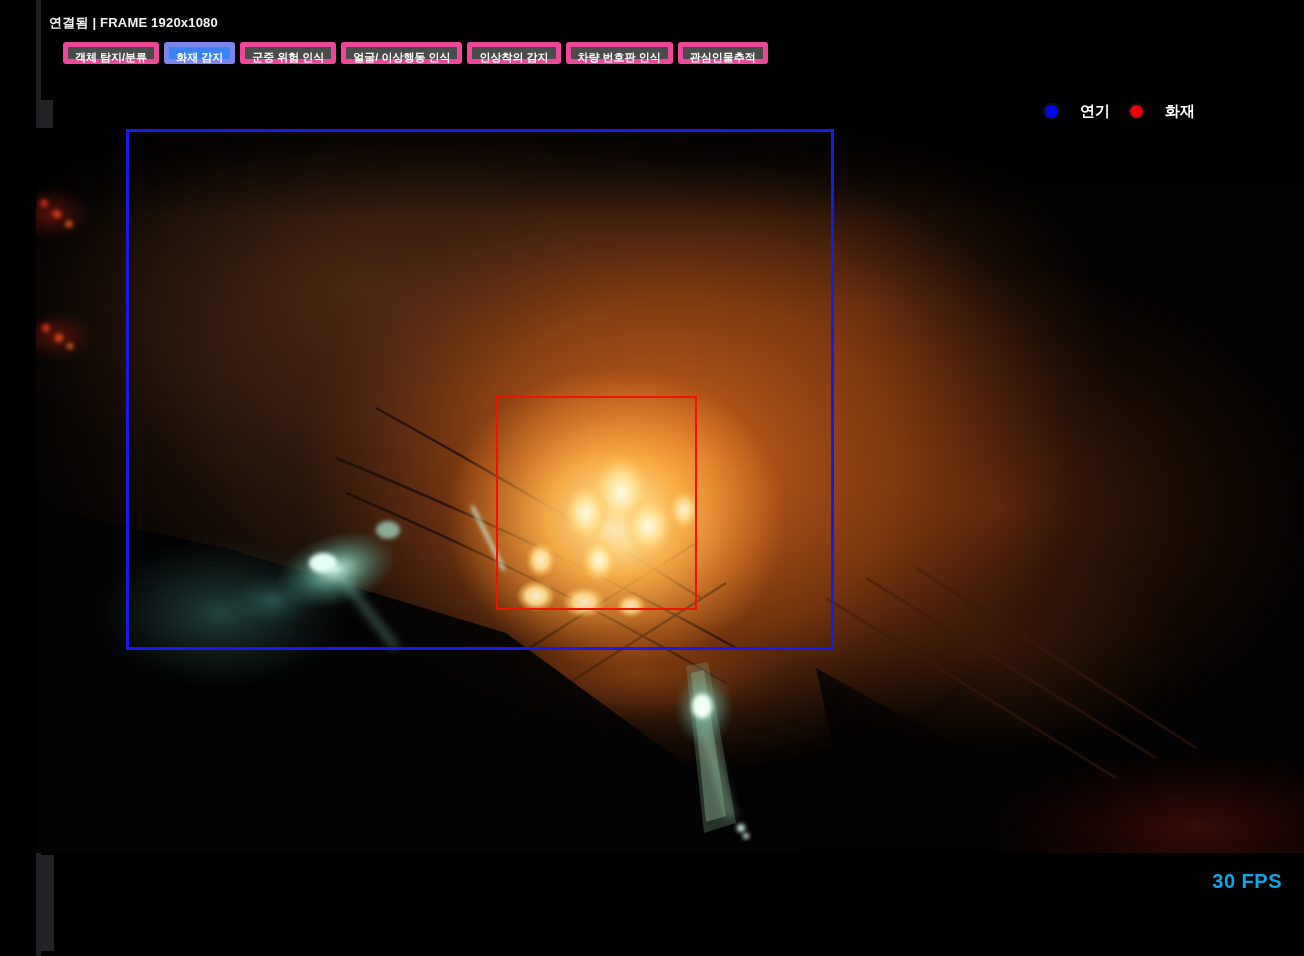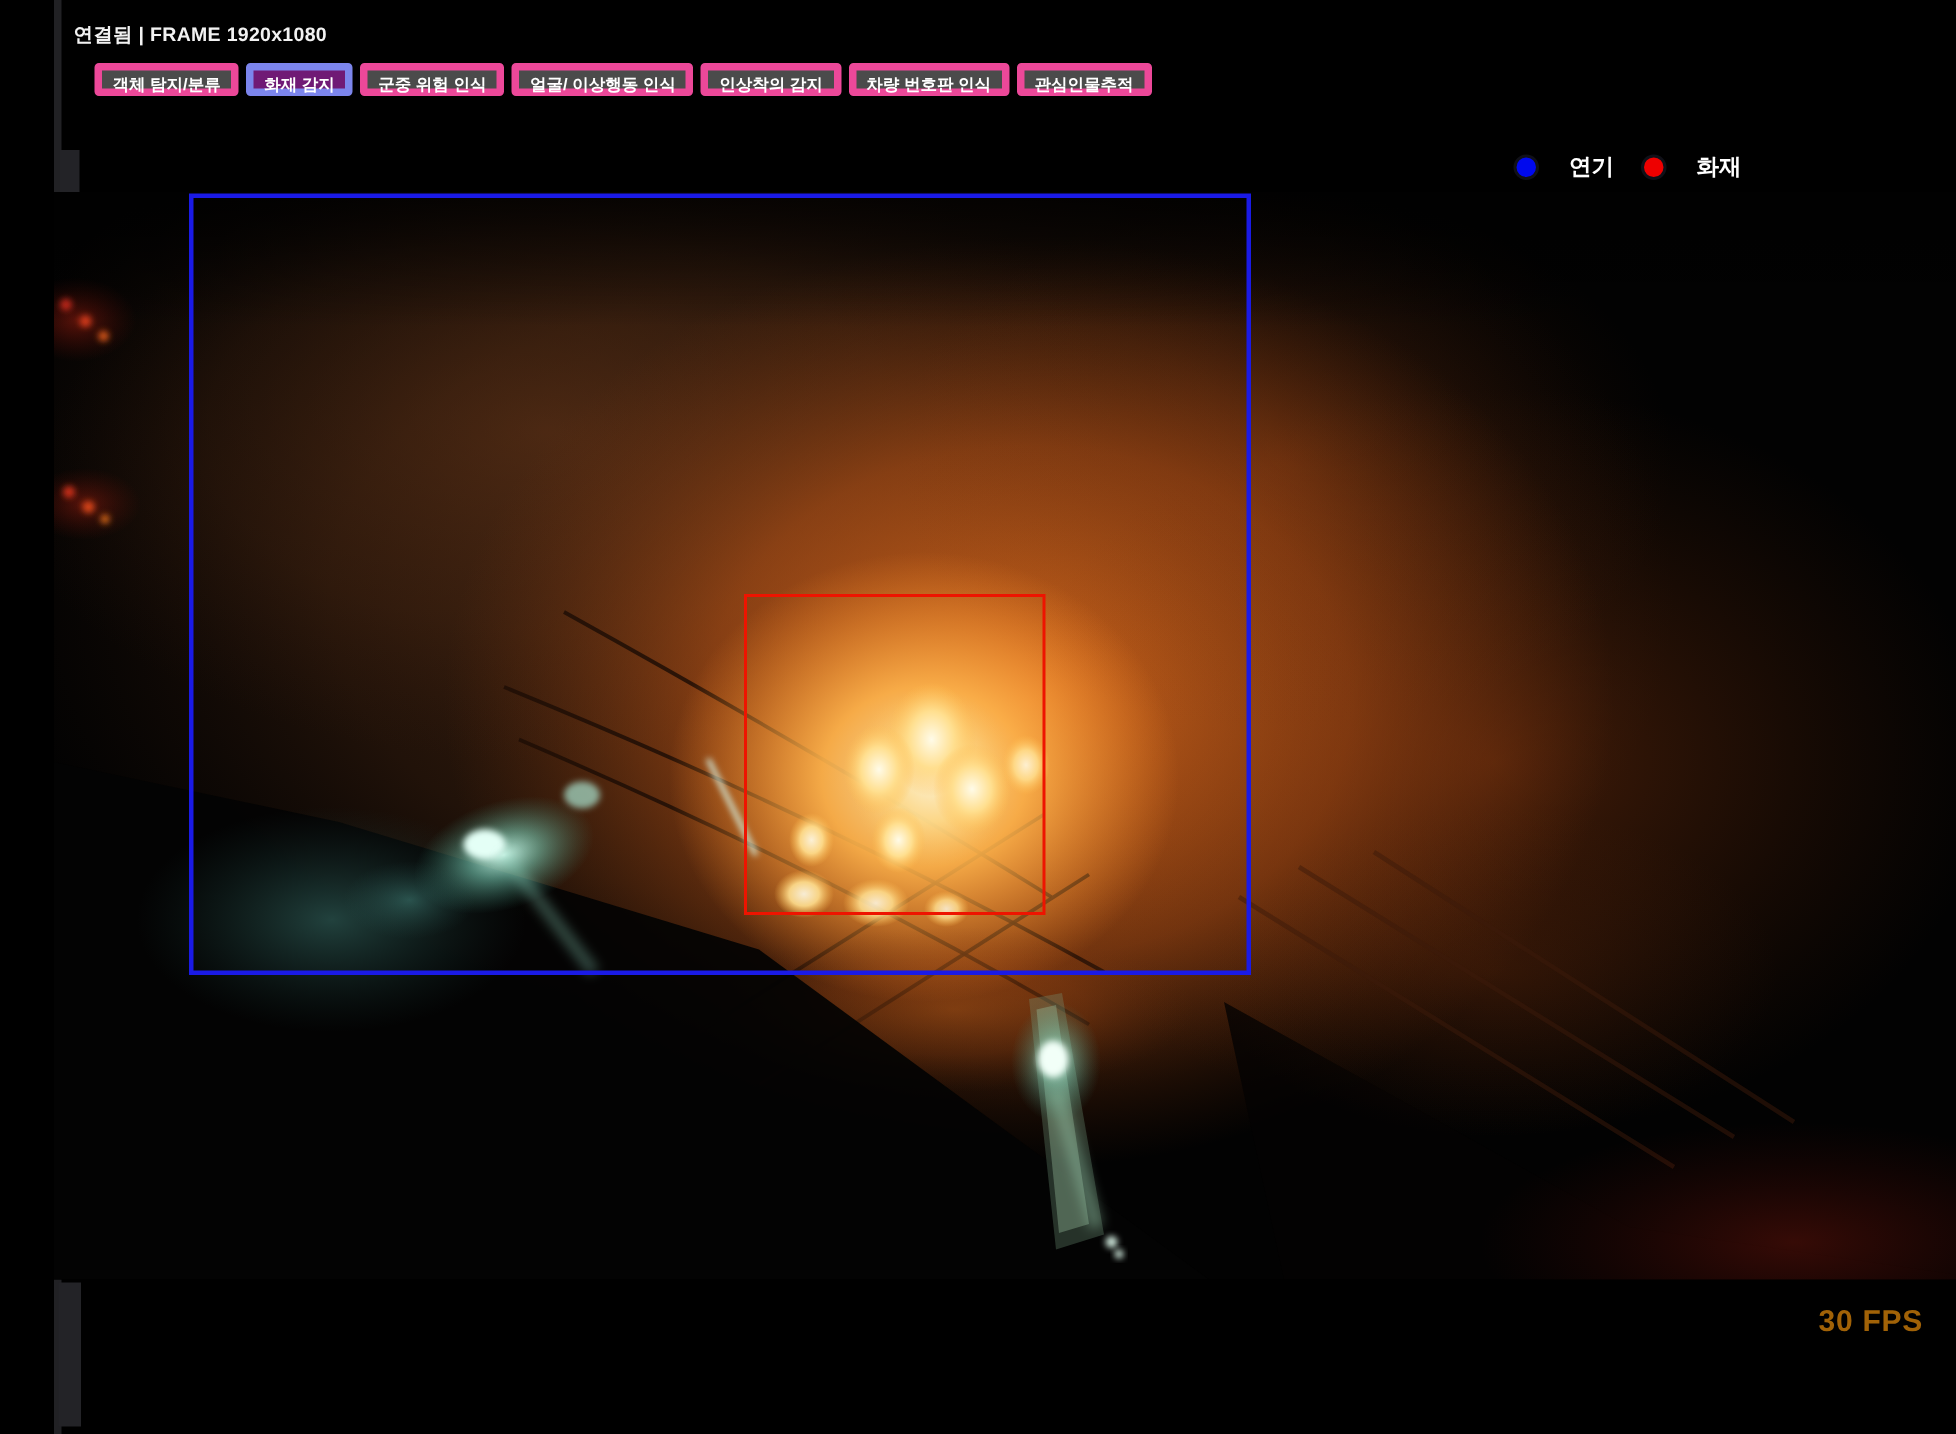--- a/index.html
+++ b/index.html
@@ -10,21 +10,21 @@
   #left-gap-top{left:4px;top:100px;width:13px;height:28px;background:#232327;}
   #left-gap-bottom{left:3px;top:855px;width:15px;height:96px;background:#232327;}
   #right-border{left:1296px;top:0;width:2px;height:956px;background:#38383c;}
   
   #status-title{left:13px;top:14px;color:#f2f2f2;font-size:13px;font-weight:700;letter-spacing:.2px;}
   #tabbar{left:27px;top:42px;display:flex;gap:5px;}
   .tab{height:22px;line-height:20px;padding:0 7px;background:#4b4b4b;border:5px solid #ec4899;
     border-radius:3px;color:#fff;font-size:11px;font-weight:700;white-space:nowrap;cursor:pointer;box-sizing:border-box;}
   .tab.active{background:#5560df;border-color:#7c85ec;}
   
-  #legend{left:973px;top:102px;display:flex;align-items:flex-start;gap:18px;}
+  #legend{left:1007px;top:102px;display:flex;align-items:flex-start;gap:18px;}
   .legend-item{display:flex;align-items:center;}
   .legend-dot{width:17px;height:17px;border-radius:50%;margin-right:20px;border:2px solid #101018;box-sizing:border-box;}
   .legend-label{color:#fff;font-size:15px;font-weight:700;}
   
   #video-area{left:0;top:128px;width:1290px;height:725px;background:#020202;}
   #video-area svg{position:absolute;left:0;top:0;width:100%;height:100%;display:block;}
   #bbox-layer{position:absolute;left:0;top:0;width:100%;height:100%;}
   .bbox{position:absolute;border-style:solid;box-sizing:border-box;}
   
   #fps-label{right:22px;top:870px;font-size:20px;font-weight:700;letter-spacing:.5px;}
@@ -34,21 +34,21 @@
 
 <div class="abs" id="left-edge-strip"></div>
 <div class="abs" id="left-gap-top"></div>
 <div class="abs" id="left-gap-bottom"></div>
 <div class="abs" id="right-border"></div>
 
 <div class="abs" id="status-title">연결됨 | FRAME 1920x1080</div>
 
 <div class="abs" id="tabbar">
   <div class="tab">객체 탐지/분류</div>
-  <div class="tab active" style="background: #701a75;">화재 감지</div>
+  <div class="tab active" style="background: #3b82f6;">화재 감지</div>
   <div class="tab">군중 위험 인식</div>
   <div class="tab">얼굴/ 이상행동 인식</div>
   <div class="tab">인상착의 감지</div>
   <div class="tab">차량 번호판 인식</div>
   <div class="tab">관심인물추적</div>
 </div>
 
 <div class="abs" id="legend">
   <div class="legend-item">
     <span class="legend-dot" style="background: rgb(0, 9, 238);"></span>
@@ -170,13 +170,13 @@
     <ellipse cx="20" cy="208" rx="38" ry="24" fill="url(#gRed)" opacity="0.45"></ellipse>
     <ellipse cx="1160" cy="700" rx="210" ry="80" fill="url(#gRed)" opacity="0.3"></ellipse>
     <rect width="1290" height="90" fill="url(#gTopFade)"></rect>
   </svg>
   <div id="bbox-layer">
       <div class="bbox" title="연기" style="left: 90px; top: 1px; width: 708px; height: 521px; border-color: rgb(26, 26, 230); border-width: 3px;"></div>
       <div class="bbox" title="화재" style="left: 460px; top: 268px; width: 201px; height: 214px; border-color: rgb(238, 20, 0); border-width: 2px;"></div>
     </div>
 </div>
 
-<div class="abs" id="fps-label" style="color: #a16207;">30 FPS</div>
+<div class="abs" id="fps-label" style="color: #0ea5e9;">30 FPS</div>
 
 </body></html>

